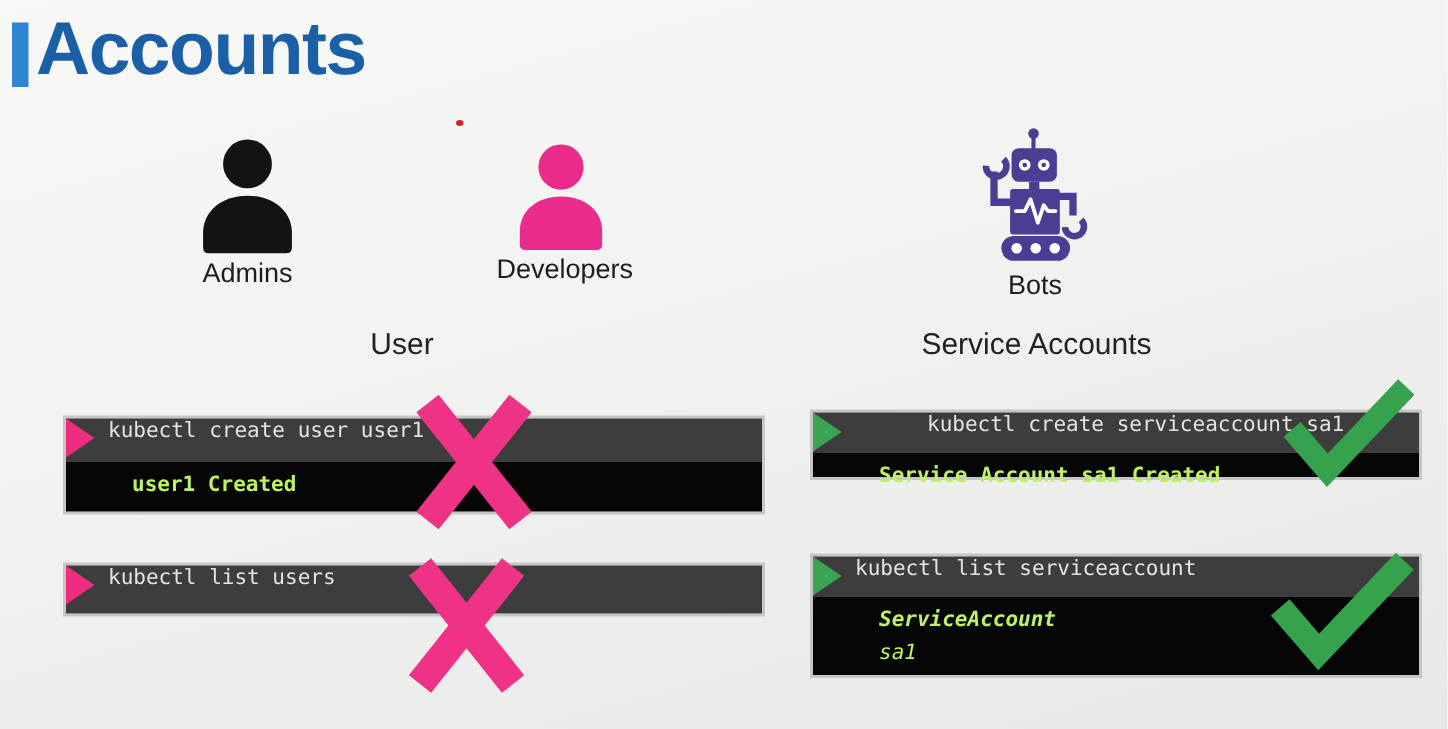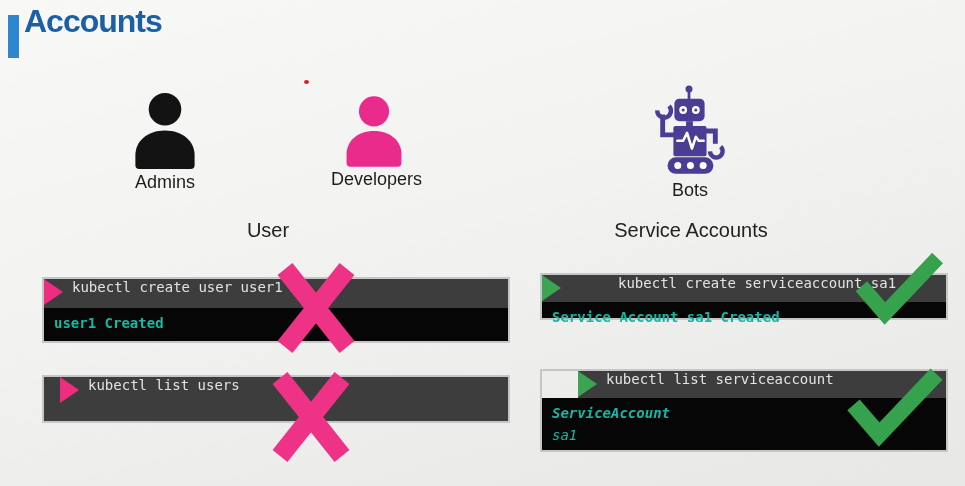--- a/index.html
+++ b/index.html
@@ -7,21 +7,21 @@
     position:relative;
     width:965px;height:486px;
     overflow:hidden;
     background:linear-gradient(165deg,#f8f8f7 0%,#f2f2f1 45%,#e7e7e6 100%);
     font-family:"Liberation Sans", sans-serif;
   }
   
   .title-bar{position:absolute;left:8px;top:15px;width:11px;height:43px;background:#2e85d0;}
   .title-text{
     position:absolute;left:24px;top:3px;
-    font-size:32px;font-weight:bold;color:#1b5fa7;letter-spacing:-1px;
+    font-size:50px;font-weight:bold;color:#1b5fa7;letter-spacing:-1px;
   }
   
   .icon-wrap{position:absolute;}
   .icon-admins{left:130px;top:92px;width:70px;height:77px;color:#131313;}
   .icon-developers{left:342px;top:94px;width:64px;height:74px;color:#e92b8c;}
   .icon-bots{left:650px;top:84px;width:78px;height:90px;color:#4a3d93;}
   .icon-wrap svg{width:100%;height:100%;display:block;}
   .group-label{
     position:absolute;font-size:18px;color:#1d1d1d;text-align:center;
   }
@@ -41,33 +41,33 @@
     font-family:"DejaVu Sans Mono", monospace;
   }
   .term-header{
     background:#3d3d3d;display:flex;align-items:flex-start;
   }
   .term-cmd{color:#e3e3e3;font-size:14px;white-space:nowrap;}
   .arrow{width:0;height:0;border-top:13px solid transparent;border-bottom:13px solid transparent;margin-right:9px;}
   .arrow-pink{border-left:19px solid #ee2d80;}
   .arrow-green{border-left:19px solid #3ca554;}
   .term-body{background:#060606;padding:4px 10px 5px 10px;}
-  .out-line{color:#14b8a6;font-size:14px;line-height:22px;white-space:nowrap;}
+  .out-line{color:#bef264;font-size:14px;line-height:22px;white-space:nowrap;margin-left:34px;}
   .out-bold{font-weight:bold;}
   .t1{left:42px;top:277px;width:468px;}
   .t1 .term-header{height:29px;}
   .t1 .term-body{height:33px;box-sizing:border-box;}
   .t2{left:42px;top:375px;width:468px;}
-  .t2 .term-header{height:44px;padding-left:16px;}
+  .t2 .term-header{height:32px;}
   .t2 .term-body{height:70px;box-sizing:border-box;}
   .t3{left:540px;top:273px;width:408px;}
   .t3 .term-header{height:27px;gap:48px;}
   .t3 .term-body{height:16px;box-sizing:border-box;}
   .t4{left:540px;top:369px;width:408px;}
-  .t4 .term-header{height:27px;margin-left:36px;}
+  .t4 .term-header{height:27px;}
   .t4 .term-body{height:52px;box-sizing:border-box;font-style:italic;}
   
   .mark{position:absolute;}
   .x1{left:276px;top:262px;width:80px;height:92px;}
   .x2{left:266px;top:371px;width:90px;height:92px;}
   .c1{left:852px;top:250px;width:94px;height:80px;}
   .c2{left:843px;top:368px;width:103px;height:82px;}
   .mark svg{width:100%;height:100%;display:block;}
 </style>
 </head>

